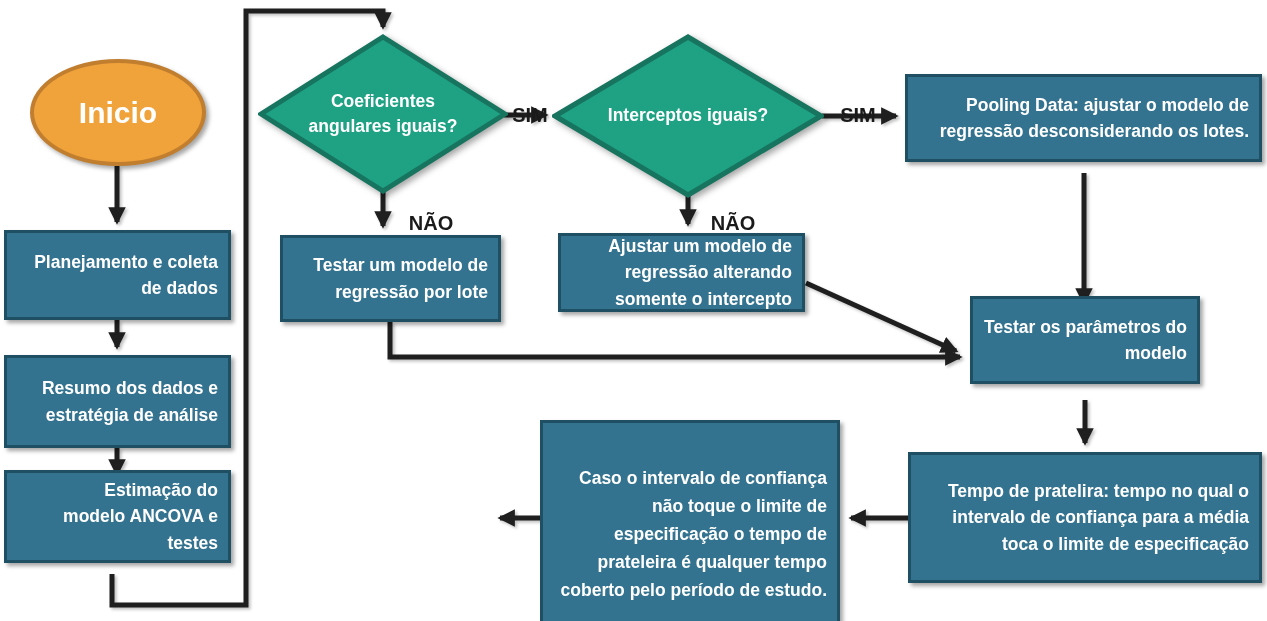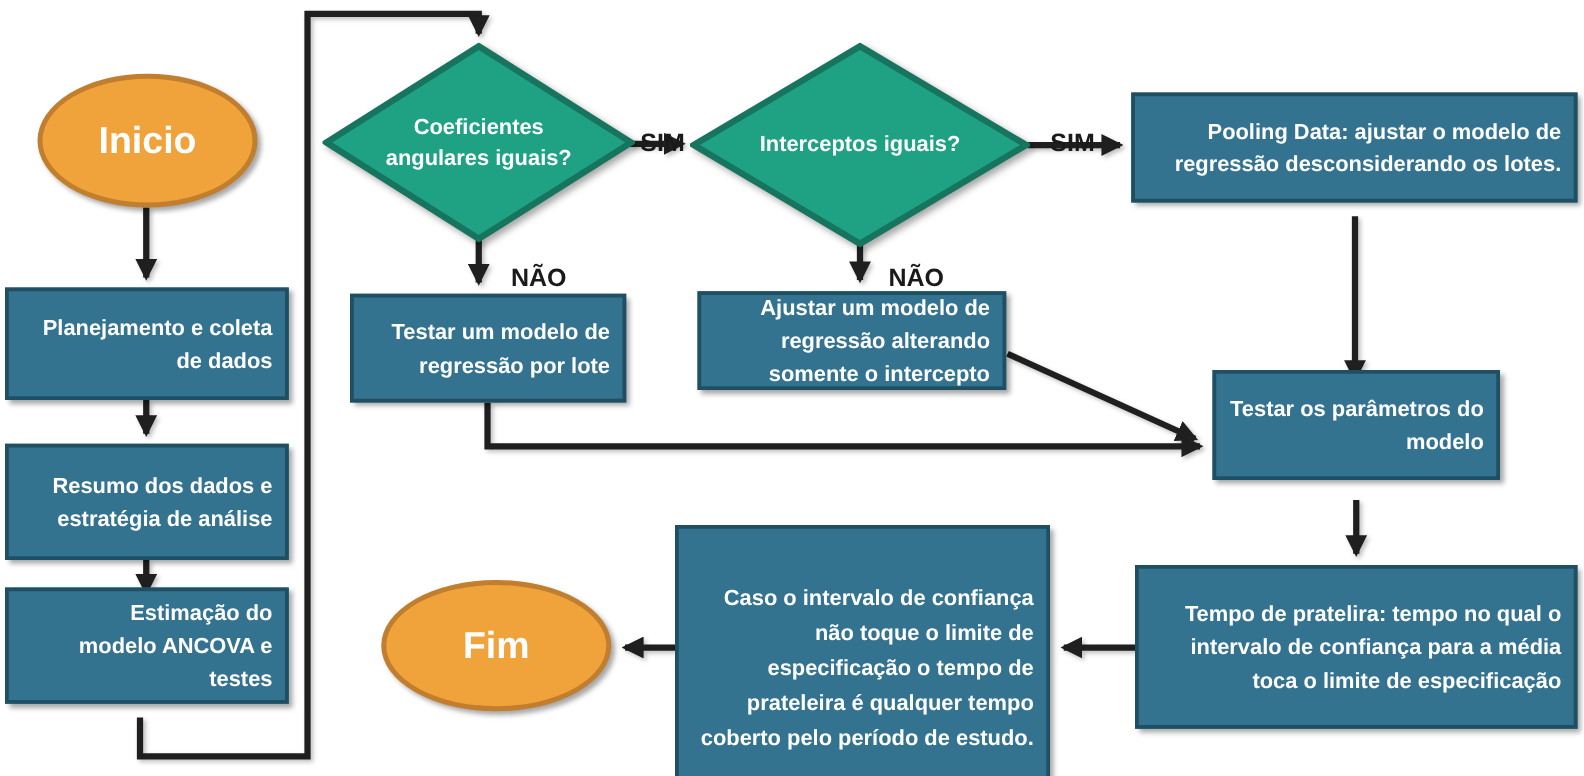--- a/index.html
+++ b/index.html
@@ -170,22 +170,19 @@
   </div>
 
   <div class="node process n-tempo">
     <span>Tempo de pratelira: tempo no qual o intervalo de confiança para a média toca o limite de especificação</span>
   </div>
 
   <div class="node process n-caso">
     <span>Caso o intervalo de confiança não toque o limite de especificação o tempo de prateleira é qualquer tempo coberto pelo período de estudo.</span>
   </div>
 
-  <div class="node terminator n-fim">
-    <span>Fim</span>
-  </div>
 
   <div class="edge-label l-sim1">SIM</div>
   <div class="edge-label l-nao1">NÃO</div>
   <div class="edge-label l-sim2">SIM</div>
   <div class="edge-label l-nao2">NÃO</div>
 
 </div>
 
 </body></html>

